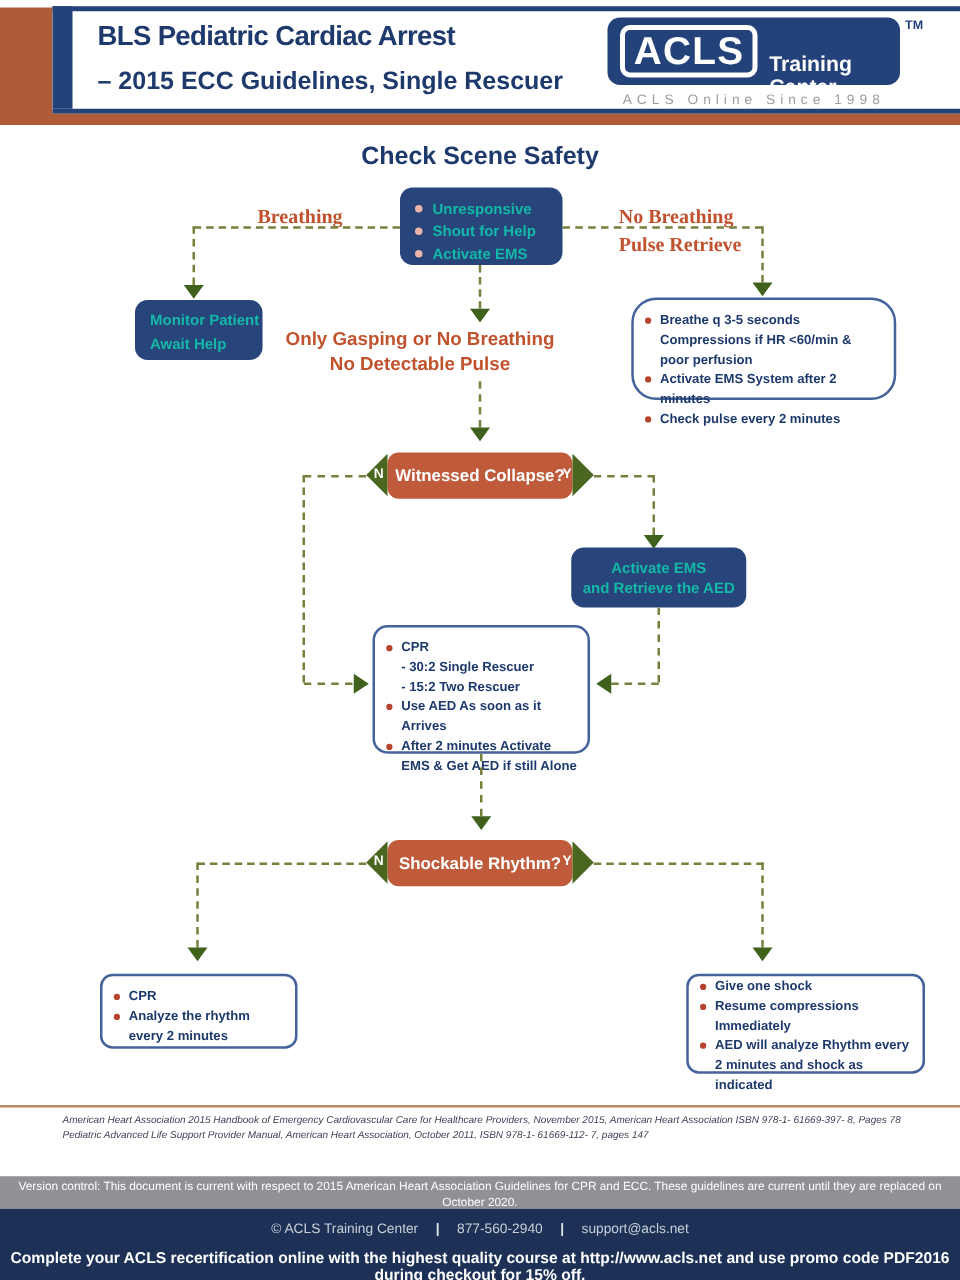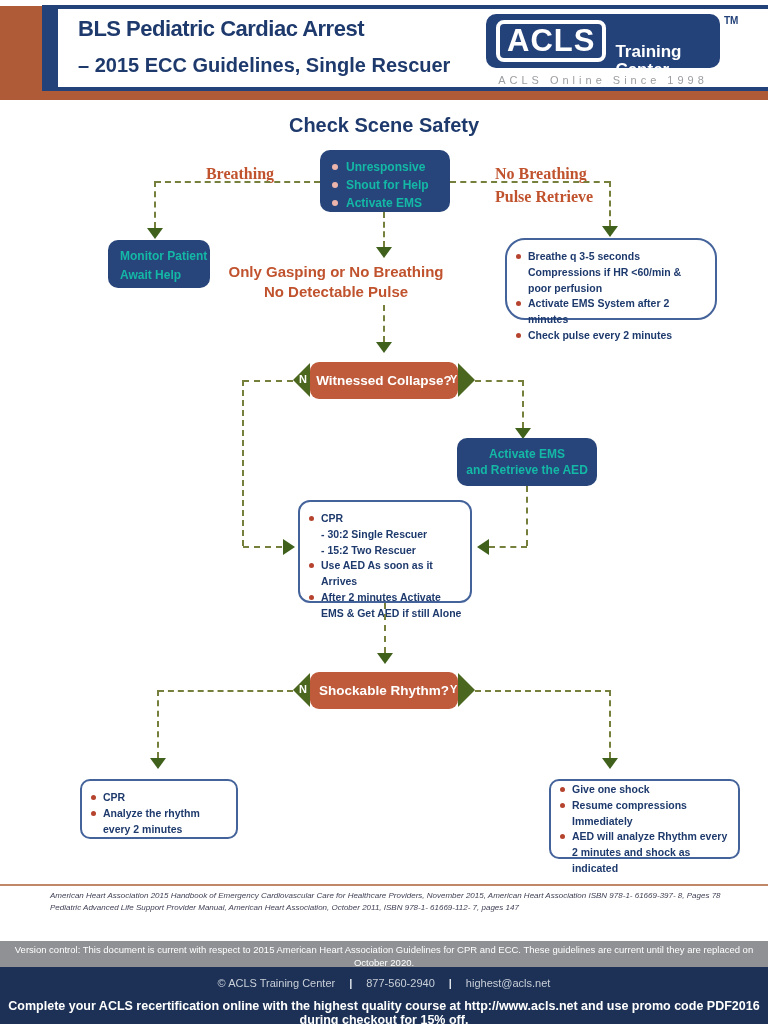--- a/index.html
+++ b/index.html
@@ -256,18 +256,18 @@
     <div>Pediatric Advanced Life Support Provider Manual, American Heart Association, October 2011, ISBN 978-1- 61669-112- 7, pages 147</div>
   </div>
 
   <div class="abs version-bar">
     <div>Version control: This document is current with respect to 2015 American Heart Association Guidelines for CPR and ECC. These guidelines are current until they are replaced on October 2020.</div>
     <div>If you are reading this page after October 2020, please contact ACLS Training Center at support@acls.net for an updated document. Version 2016.02.a</div>
   </div>
 
   <div class="abs footer">
     <div class="footer-line1">
-      <span>© ACLS Training Center</span><span class="pipe">|</span><span>877-560-2940</span><span class="pipe">|</span><span>highest@acls.net</span>
+      <span>© ACLS Training Center</span><span class="pipe">|</span><span>877-560-2940</span><span class="pipe">|</span><span>support@acls.net</span>
     </div>
     <div class="footer-line2">Complete your ACLS recertification online with the highest quality course at http://www.acls.net and use promo code PDF2016 during checkout for 15% off.</div>
   </div>
 
 </div>
 
 </body></html>

